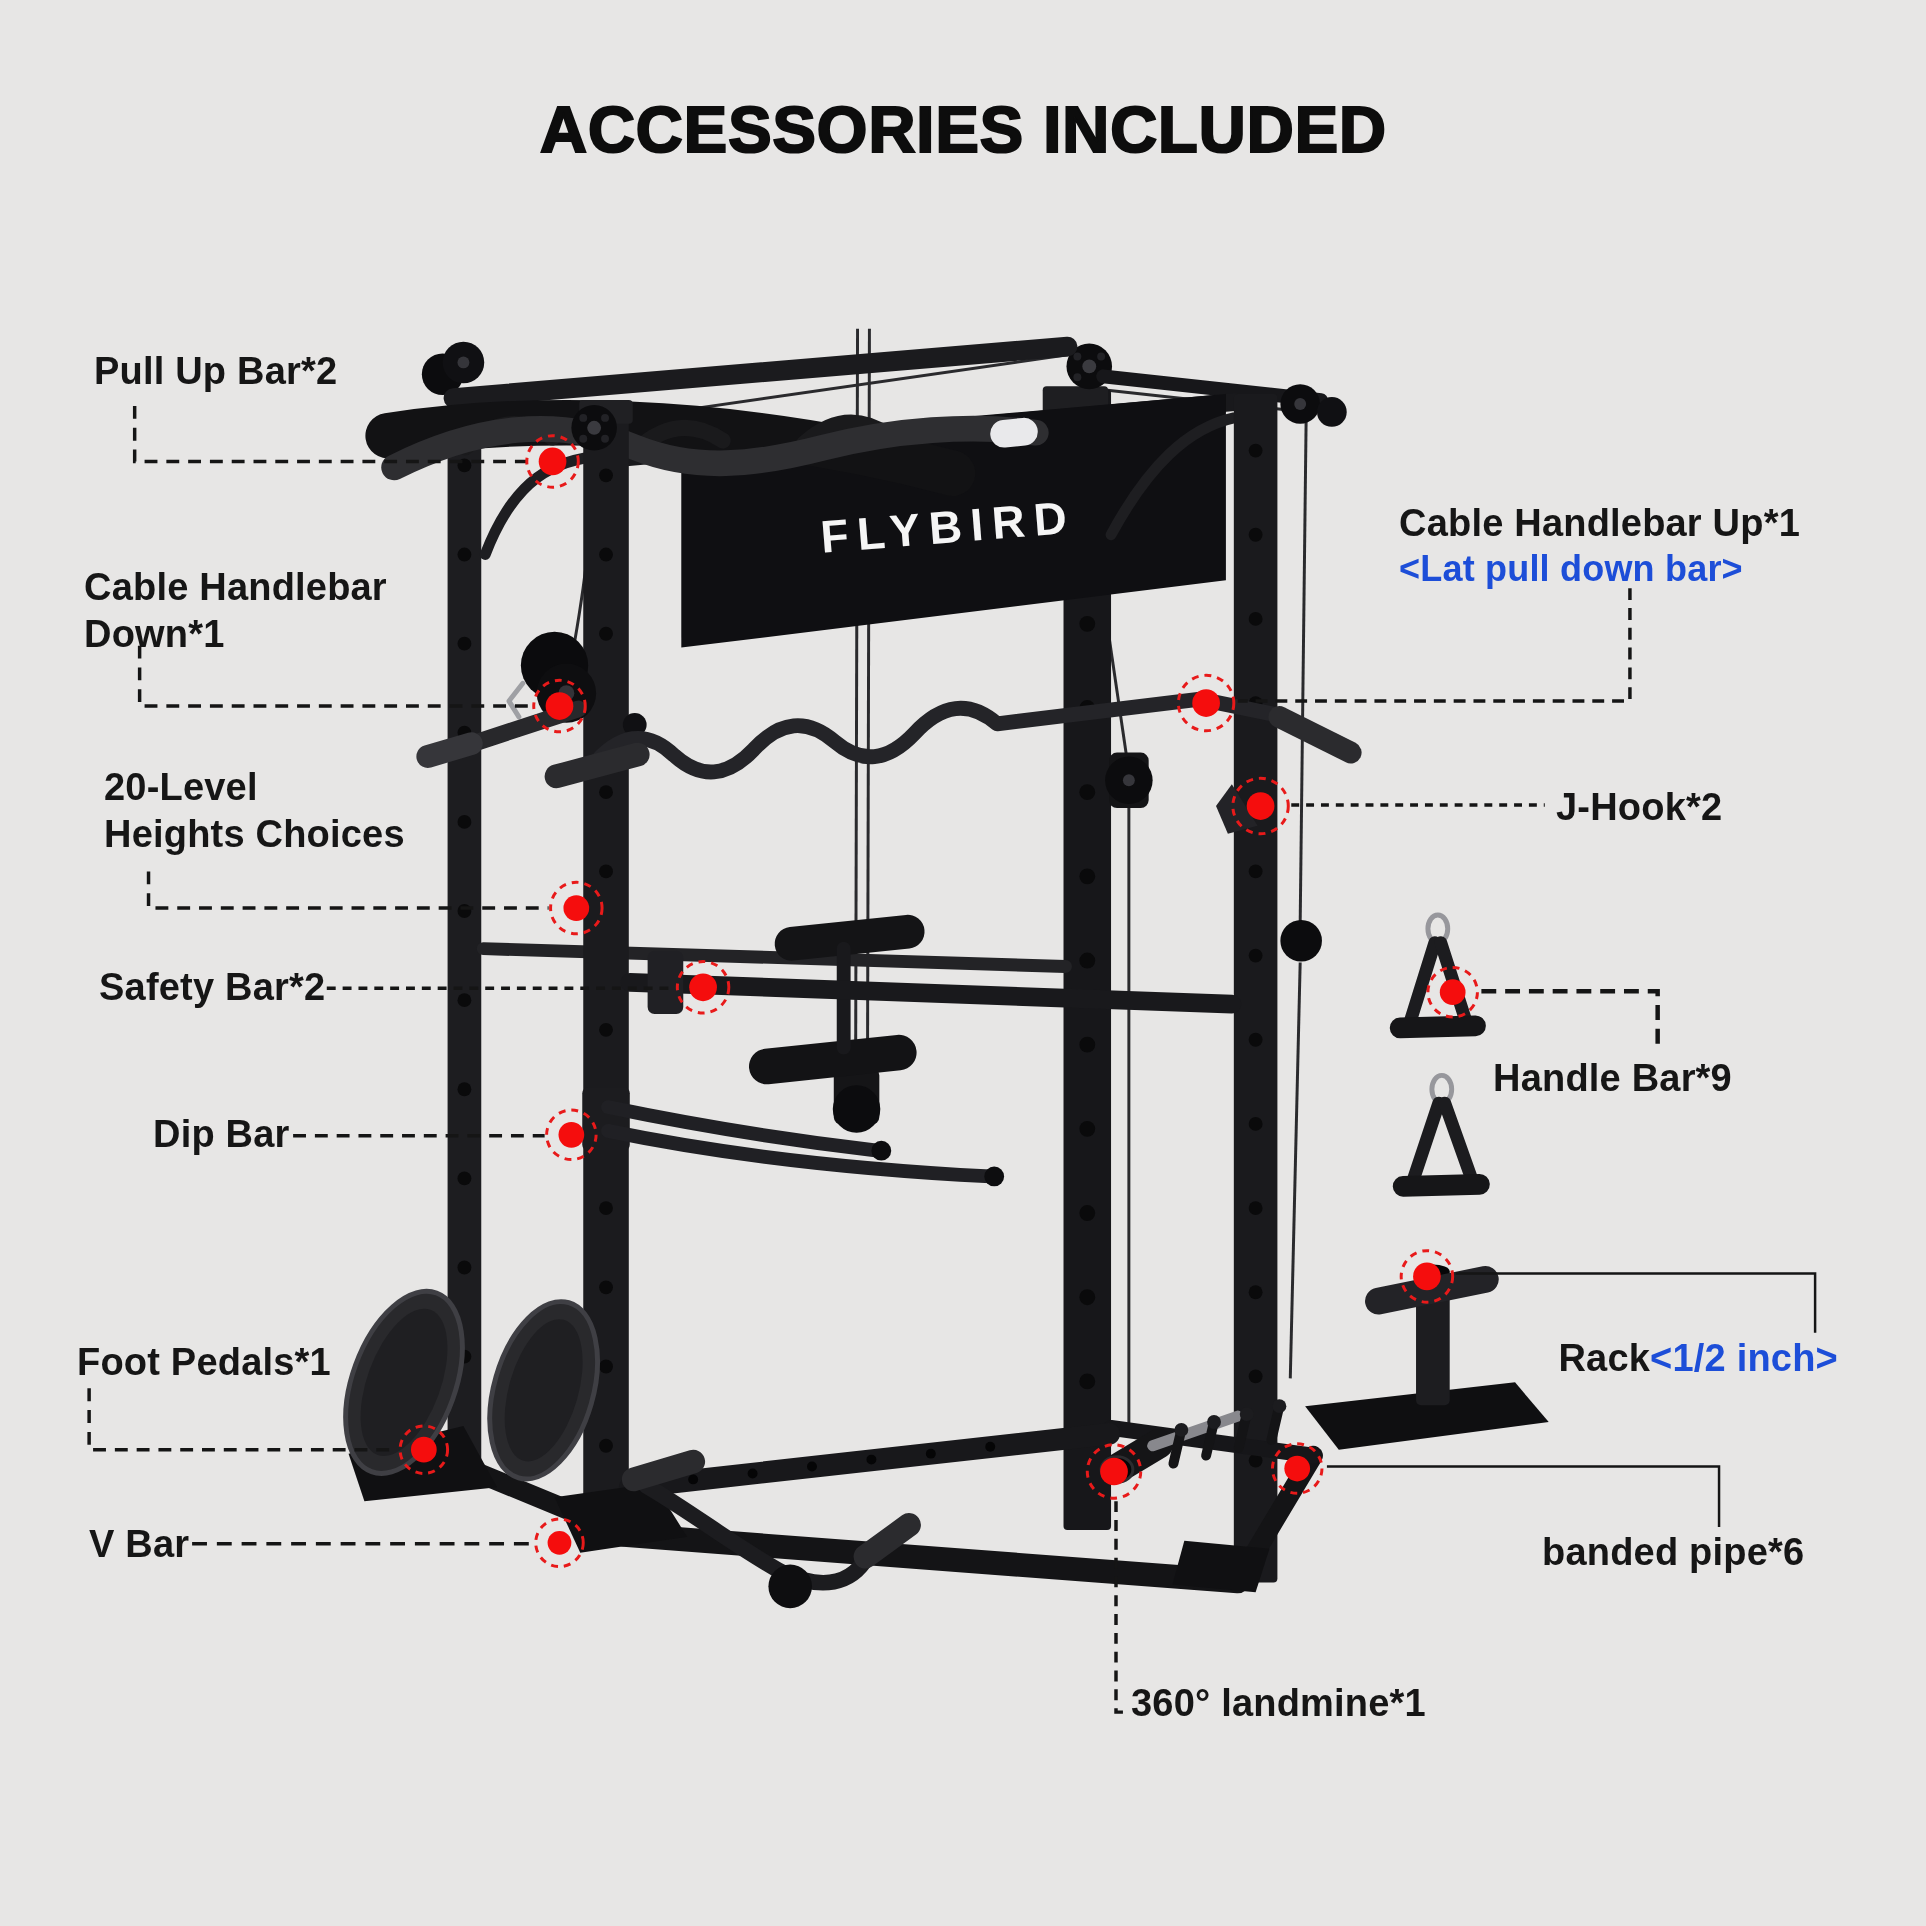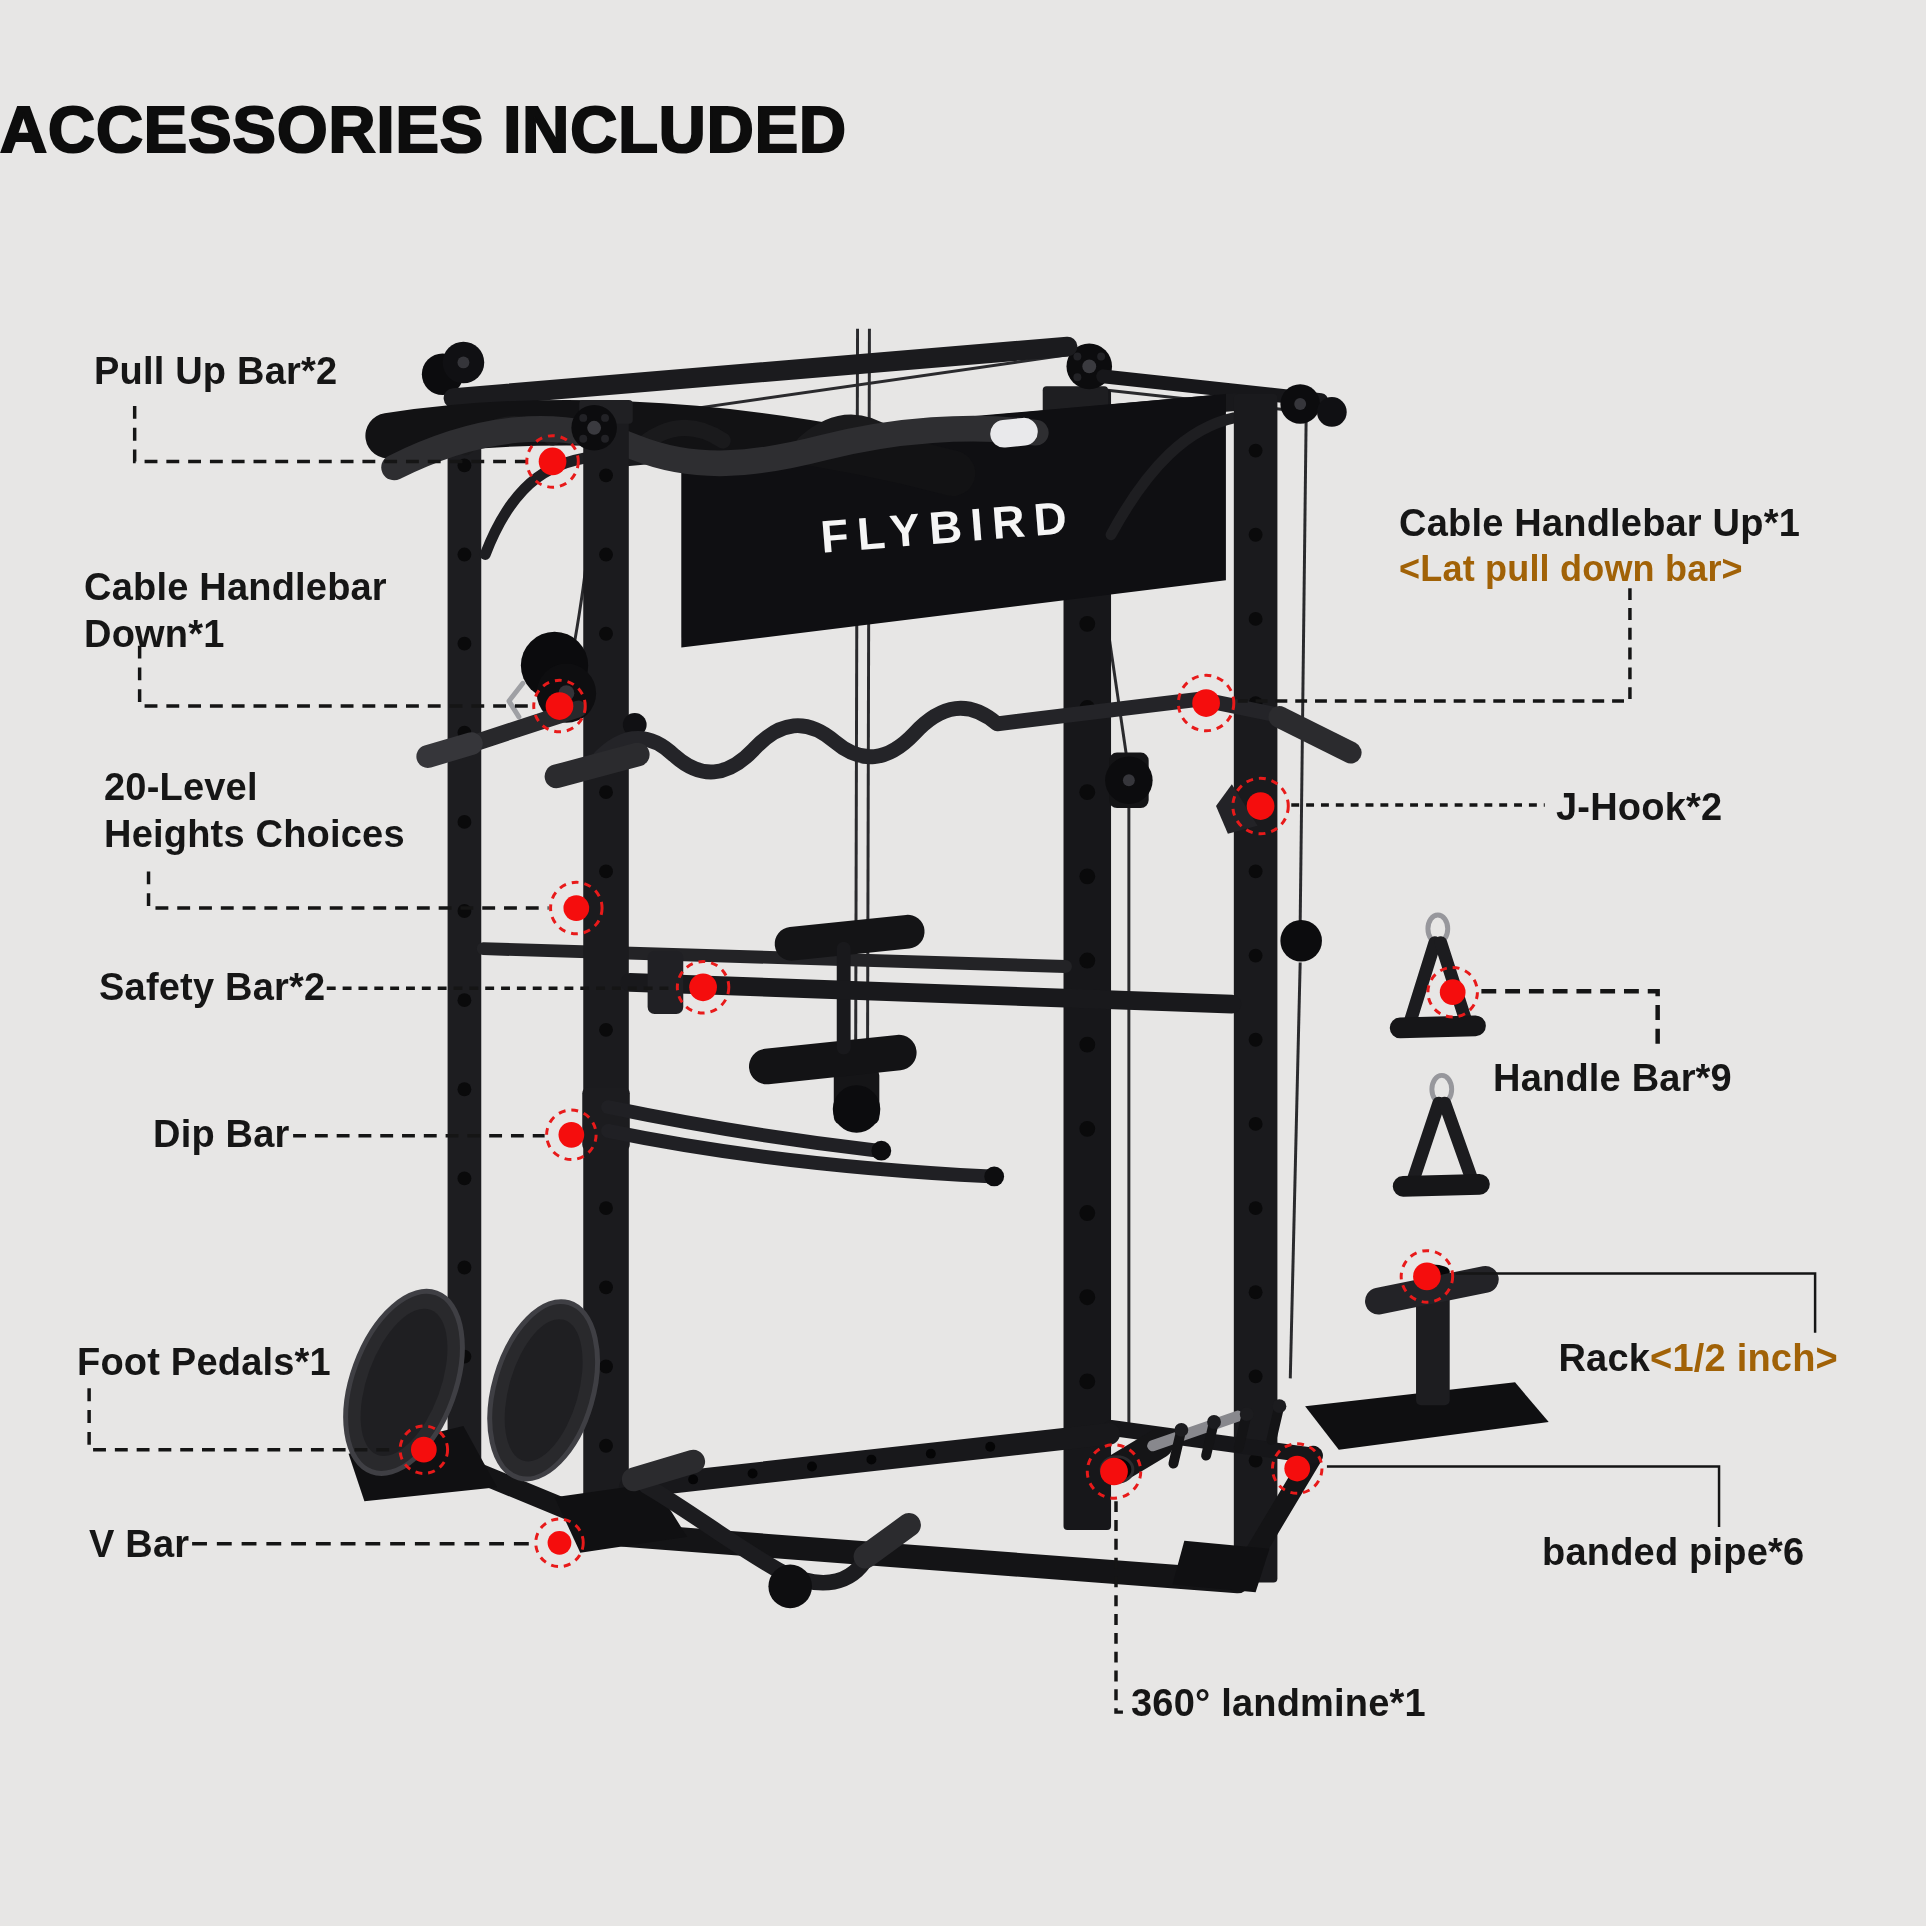--- a/index.html
+++ b/index.html
@@ -5,32 +5,32 @@
   html,body{margin:0;padding:0;background:#e7e6e5;}
   .stage{
     position:relative;
     width:1927px;height:1927px;
     background:#e7e6e5;
     overflow:hidden;
     font-family:"Liberation Sans",sans-serif;
   }
   .title{
     position:absolute;top:48px;left:0;width:100%;
-    text-align:left;
+    text-align:center;
     font-size:65px;font-weight:700;letter-spacing:1px;
     color:#0d0d0d;
     -webkit-text-stroke:2.2px #0d0d0d;
   }
   .label{
     position:absolute;
     font-size:38px;font-weight:700;color:#161616;
     line-height:1.24;white-space:nowrap;
     letter-spacing:0.2px;
   }
-  .label .muted{color:#a16207;}
+  .label .muted{color:#1d4ed8;}
   .ra{}
   svg{position:absolute;left:0;top:0;}
   .machine-stroke{stroke-linecap:round;stroke-linejoin:round;fill:none;}
 </style>
 </head>
 <body>
 
 <div class="stage">
 
   <svg width="1927" height="1927" viewBox="0 0 1946 1946">

